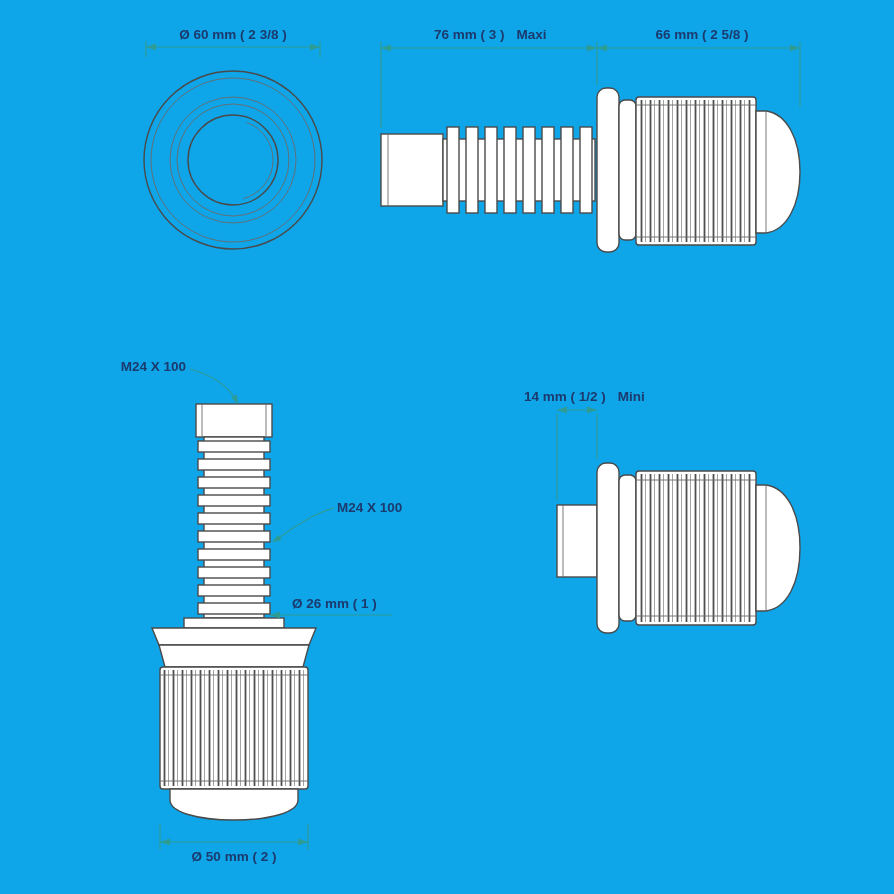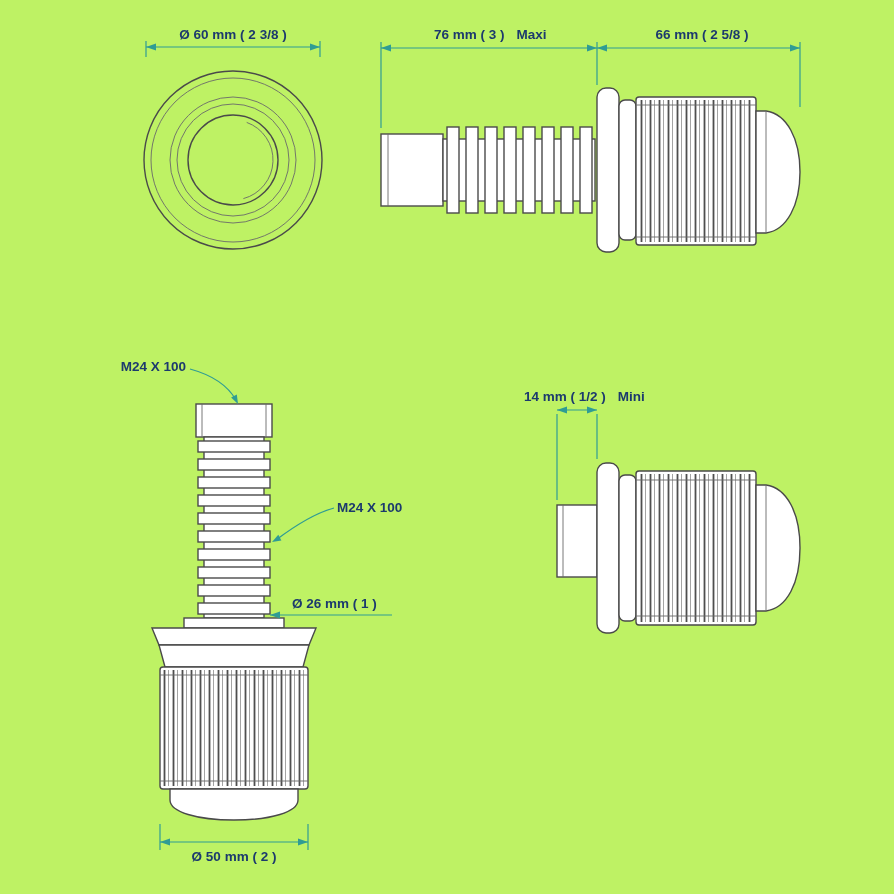--- a/index.html
+++ b/index.html
@@ -1,17 +1,17 @@
 <!DOCTYPE html>
 <html><head>
 <meta charset="utf-8">
 <style>
   html, body { margin: 0; padding: 0; background: #ffffff; }
   .canvas {
-    width: 894px; height: 894px; background: #bef264;
+    width: 894px; height: 894px; background: #0ea5e9;
     position: relative; overflow: hidden;
     font-family: "Liberation Sans", sans-serif;
   }
   svg { display: block; }
   .ln   { fill: none;    stroke: #4a4a4a; stroke-width: 1.4; }
   .lnf  { fill: #ffffff; stroke: #4a4a4a; stroke-width: 1.4; }
   .thin { fill: none;    stroke: #6a6a6a; stroke-width: 0.9; }
   .dim  { fill: none;    stroke: #2f9c94; stroke-width: 1.2; }
   .ah   { fill: #2f9c94; stroke: none; }
   .lbl  { font-family: "Liberation Sans", sans-serif; font-weight: bold;

